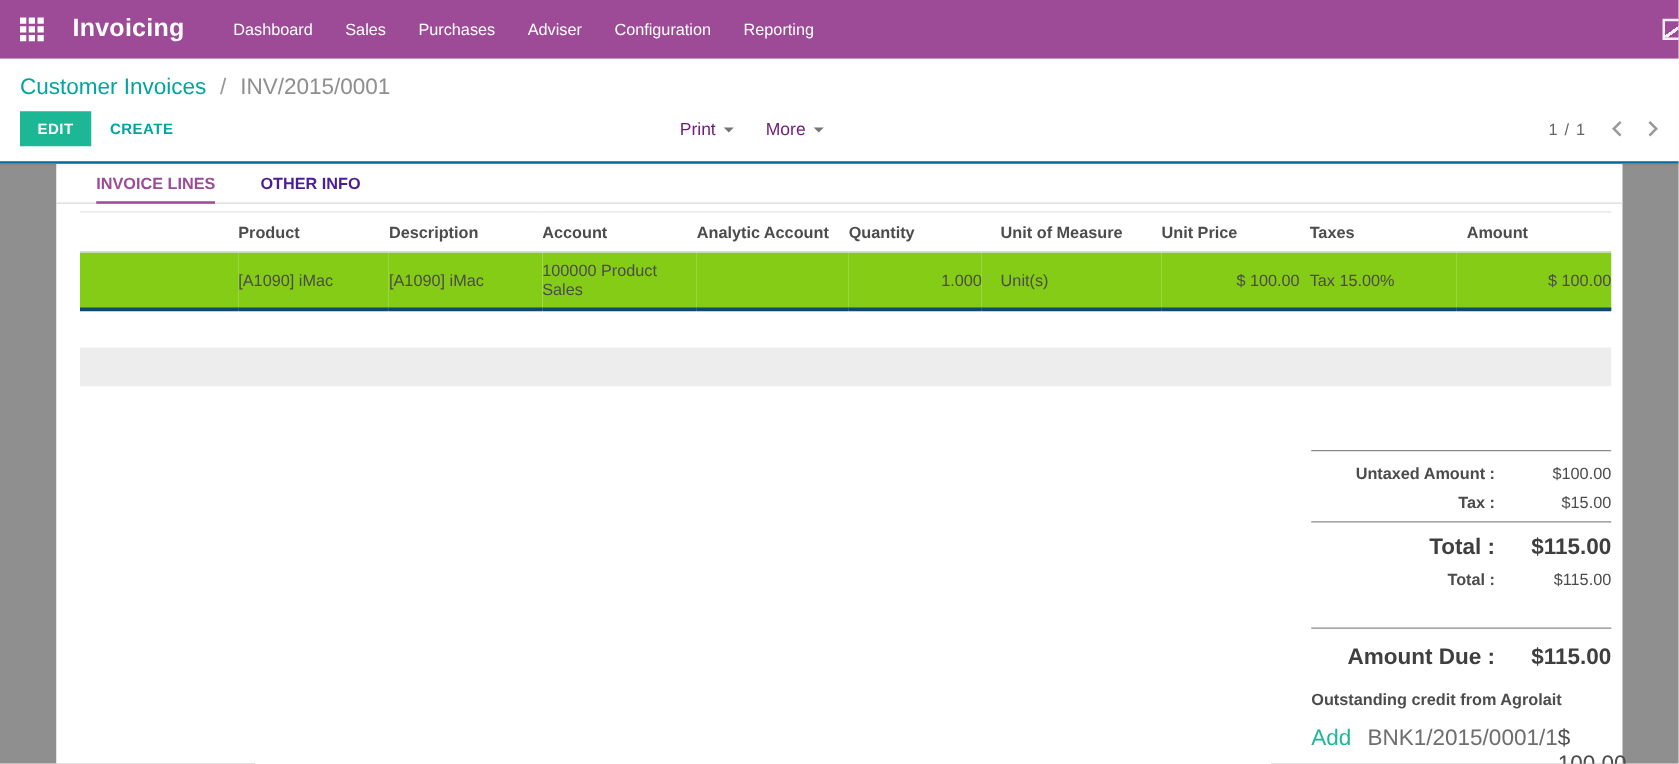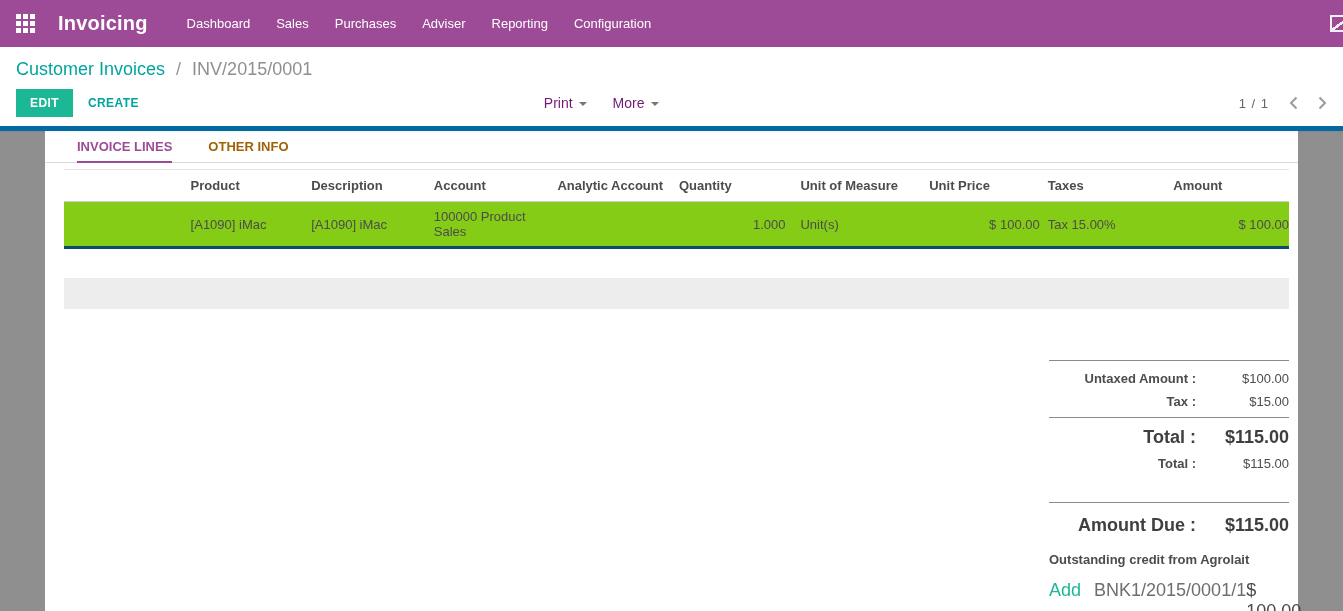--- a/index.html
+++ b/index.html
@@ -17,21 +17,21 @@
     letter-spacing:0.2px; cursor:pointer; }
   .nav-menu { display:flex; margin-left:26px; height:47px; }
   .nav-item { color:#fff; font-size:13px; line-height:47px; padding:0 13px;
     cursor:pointer; white-space:nowrap; }
   .mail-icon { position:absolute; right:-9px; top:15px; width:22px; height:17px;
     border:2px solid #f4eef3; cursor:pointer;
     background:linear-gradient(to bottom right, transparent 44%, #f4eef3 44%, #f4eef3 56%, transparent 56%); }
 
   
   .control-panel { background:#fff; height:84px; padding:12px 16px 0;
-    border-bottom:5px solid #0369a1; box-shadow:0 1px 2px rgba(0,0,0,.06);
+    border-bottom:2px solid #0369a1; box-shadow:0 1px 2px rgba(0,0,0,.06);
     position:relative; z-index:2; }
   .breadcrumb { font-size:18px; }
   .bc-link { color:#00a5a0; cursor:pointer; }
   .bc-sep { color:#979797; margin:0 6px; }
   .bc-current { color:#8f8f8f; }
   .cp-row { display:flex; align-items:center; margin-top:9px; }
   .btn-edit { background:#1cb795; color:#fff; border:none; font-size:12px;
     font-weight:bold; letter-spacing:0.4px; padding:7px 14px; cursor:pointer;
     font-family:inherit; }
   .btn-create { background:none; border:none; color:#00a5a0; font-size:12px;
@@ -49,21 +49,21 @@
     margin-left:20px; display:flex; align-items:center; }
 
   
   .content { background:#8f8f8f; height:480px; }
   .sheet { background:#fff; width:1253px; height:100%; margin-left:45px; }
 
   .tabs { display:flex; gap:36px; padding:8px 0 0 32px;
     border-bottom:1px solid #d9d9d9; }
   .tab { font-size:13px; font-weight:bold; padding-bottom:7px; cursor:pointer; }
   .tab.active { color:#9d4b97; border-bottom:2px solid #9d4b97; margin-bottom:-1px; }
-  .tab.inactive { color:#a16207; }
+  .tab.inactive { color:#4c1d95; }
 
   .table-wrap { margin:6px 9px 0 19px; }
   table.lines { width:100%; border-collapse:collapse; table-layout:fixed;
     font-size:13px; color:#4c4c4c; }
   table.lines th { font-weight:bold; text-align:left; padding:8px 0;
     border-top:1px solid #e5e5e5; border-bottom:1px solid #cfcfcf;
     white-space:nowrap; overflow:hidden; }
   table.lines td { padding:7px 0; background:#84cc16;
     border-bottom:3px solid #0c4a6e; vertical-align:middle; }
   .col-handle { width:126px; } .col-product { width:120px; }
@@ -114,22 +114,22 @@
       <span></span>
       <span></span>
       <span></span>
   </div>
   <div class="app-name">Invoicing</div>
   <div class="nav-menu">
     <div class="nav-item">Dashboard</div>
     <div class="nav-item">Sales</div>
     <div class="nav-item">Purchases</div>
     <div class="nav-item">Adviser</div>
+    <div class="nav-item">Configuration</div>
     <div class="nav-item">Reporting</div>
-    <div class="nav-item">Configuration</div>
   </div>
   <div class="mail-icon"></div>
 </div>
 
 <div class="control-panel">
   <div class="breadcrumb">
     <span class="bc-link">Customer Invoices</span>
     <span class="bc-sep">/</span>
     <span class="bc-current">INV/2015/0001</span>
   </div>

